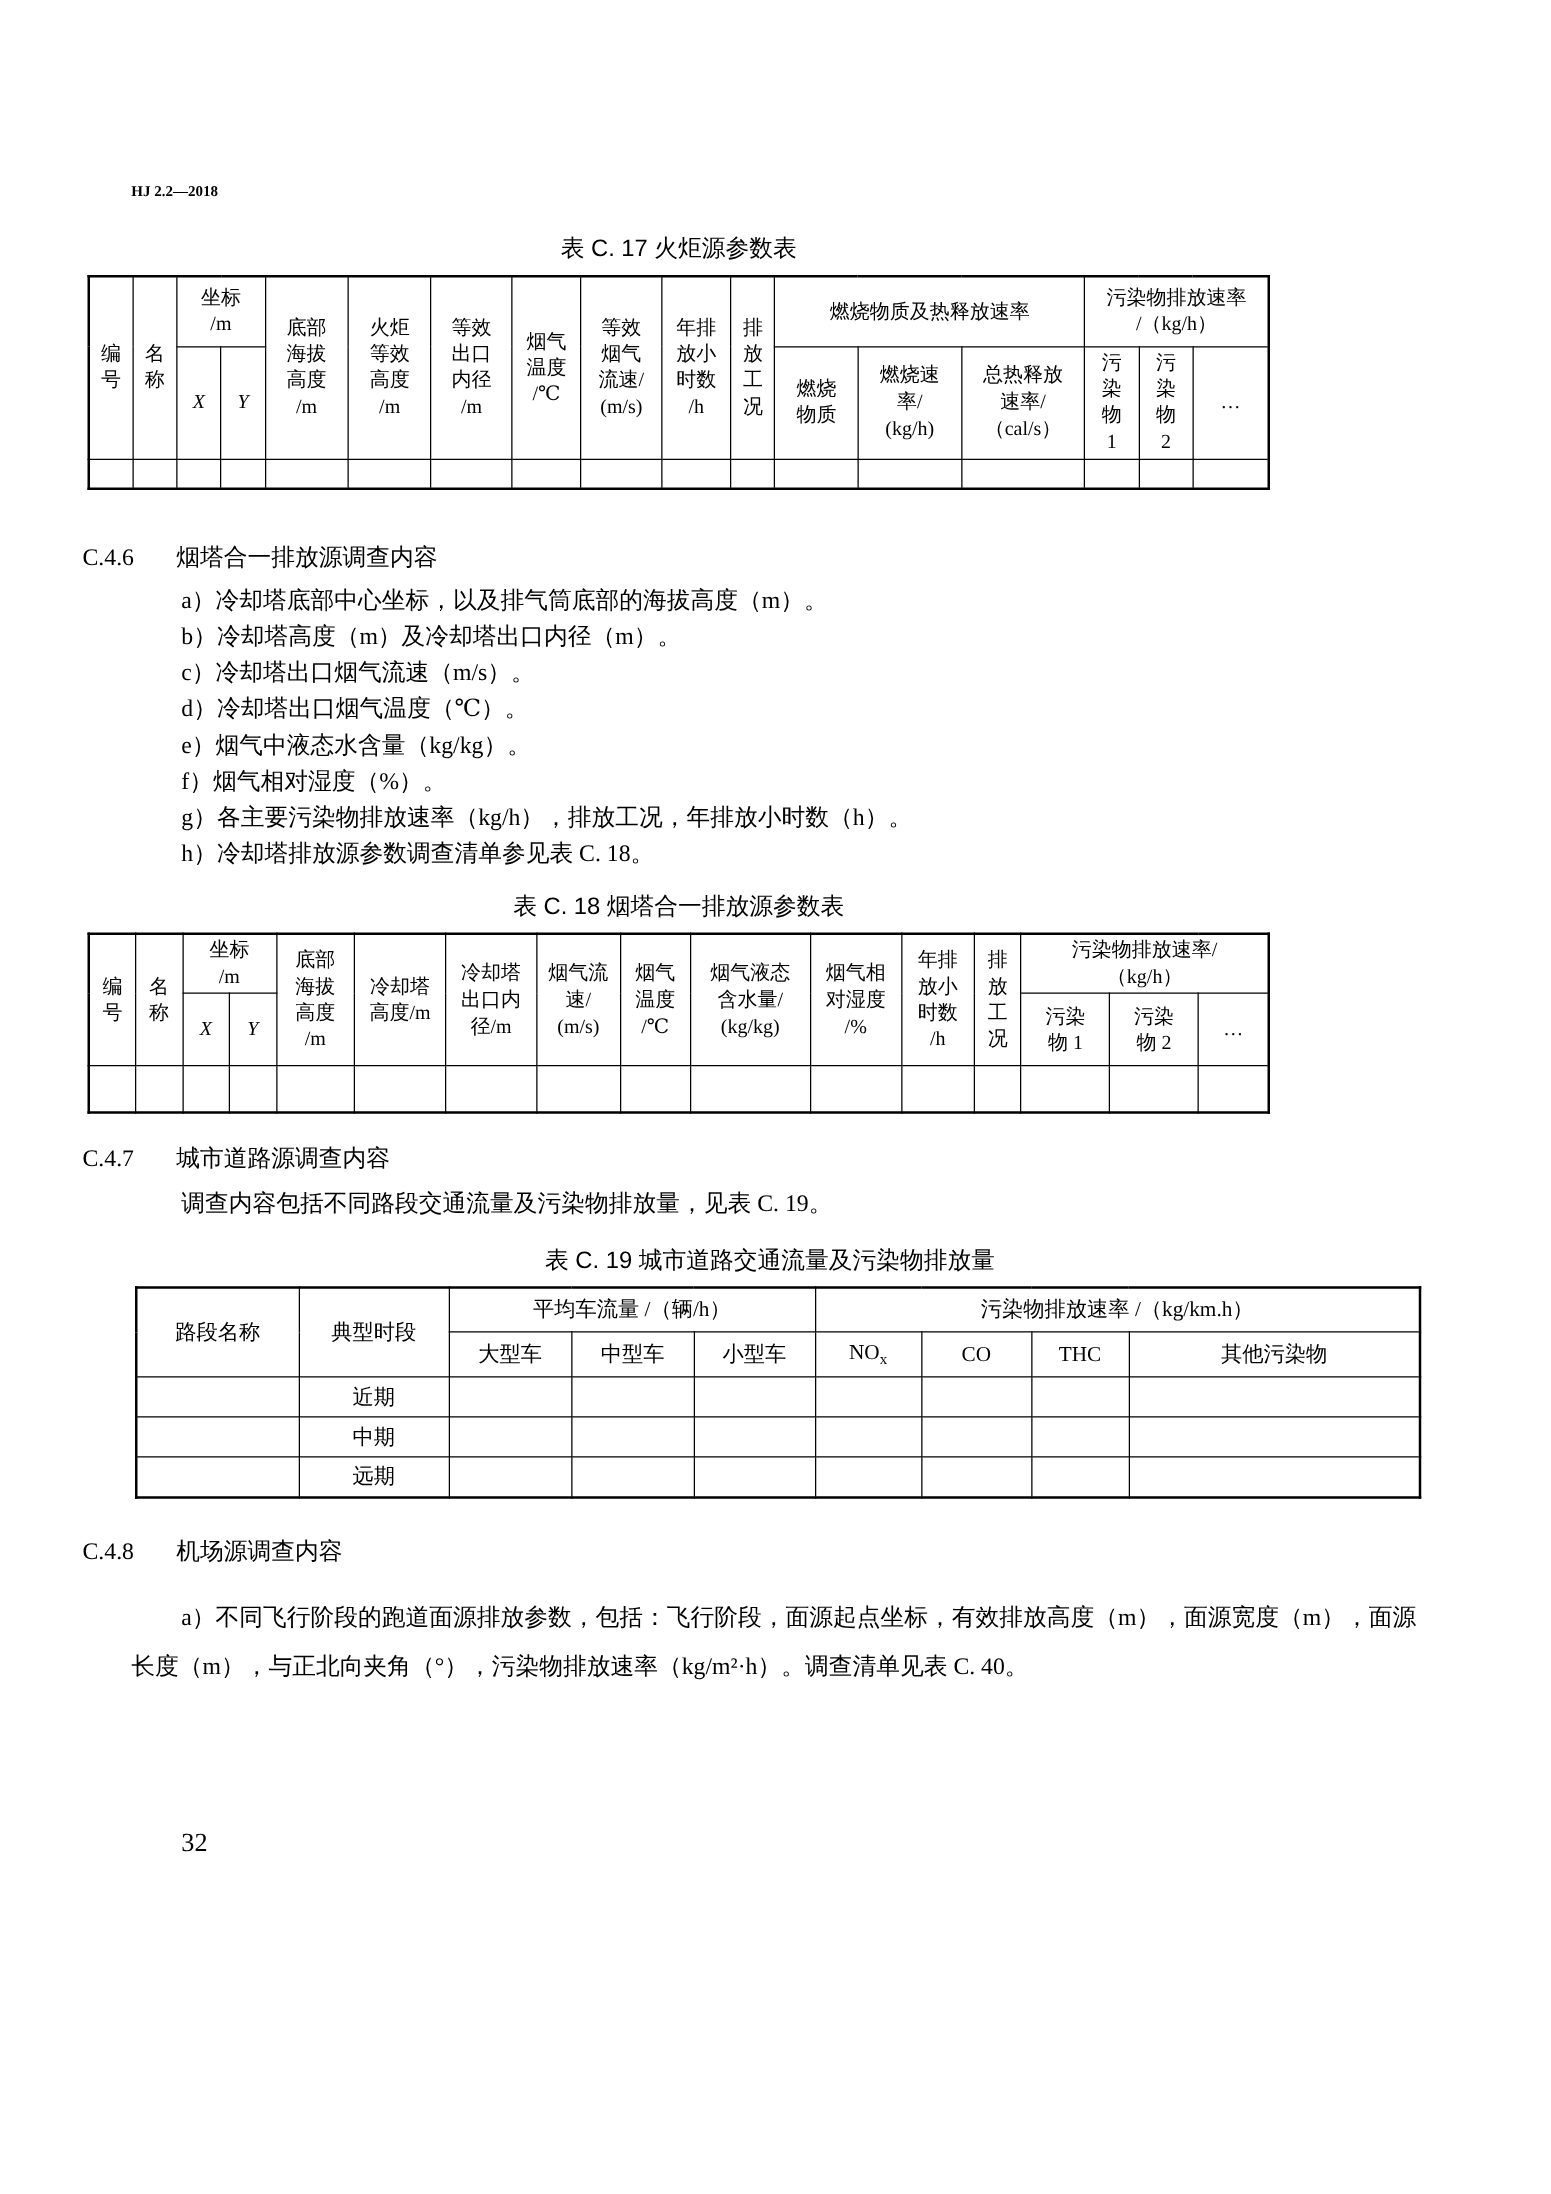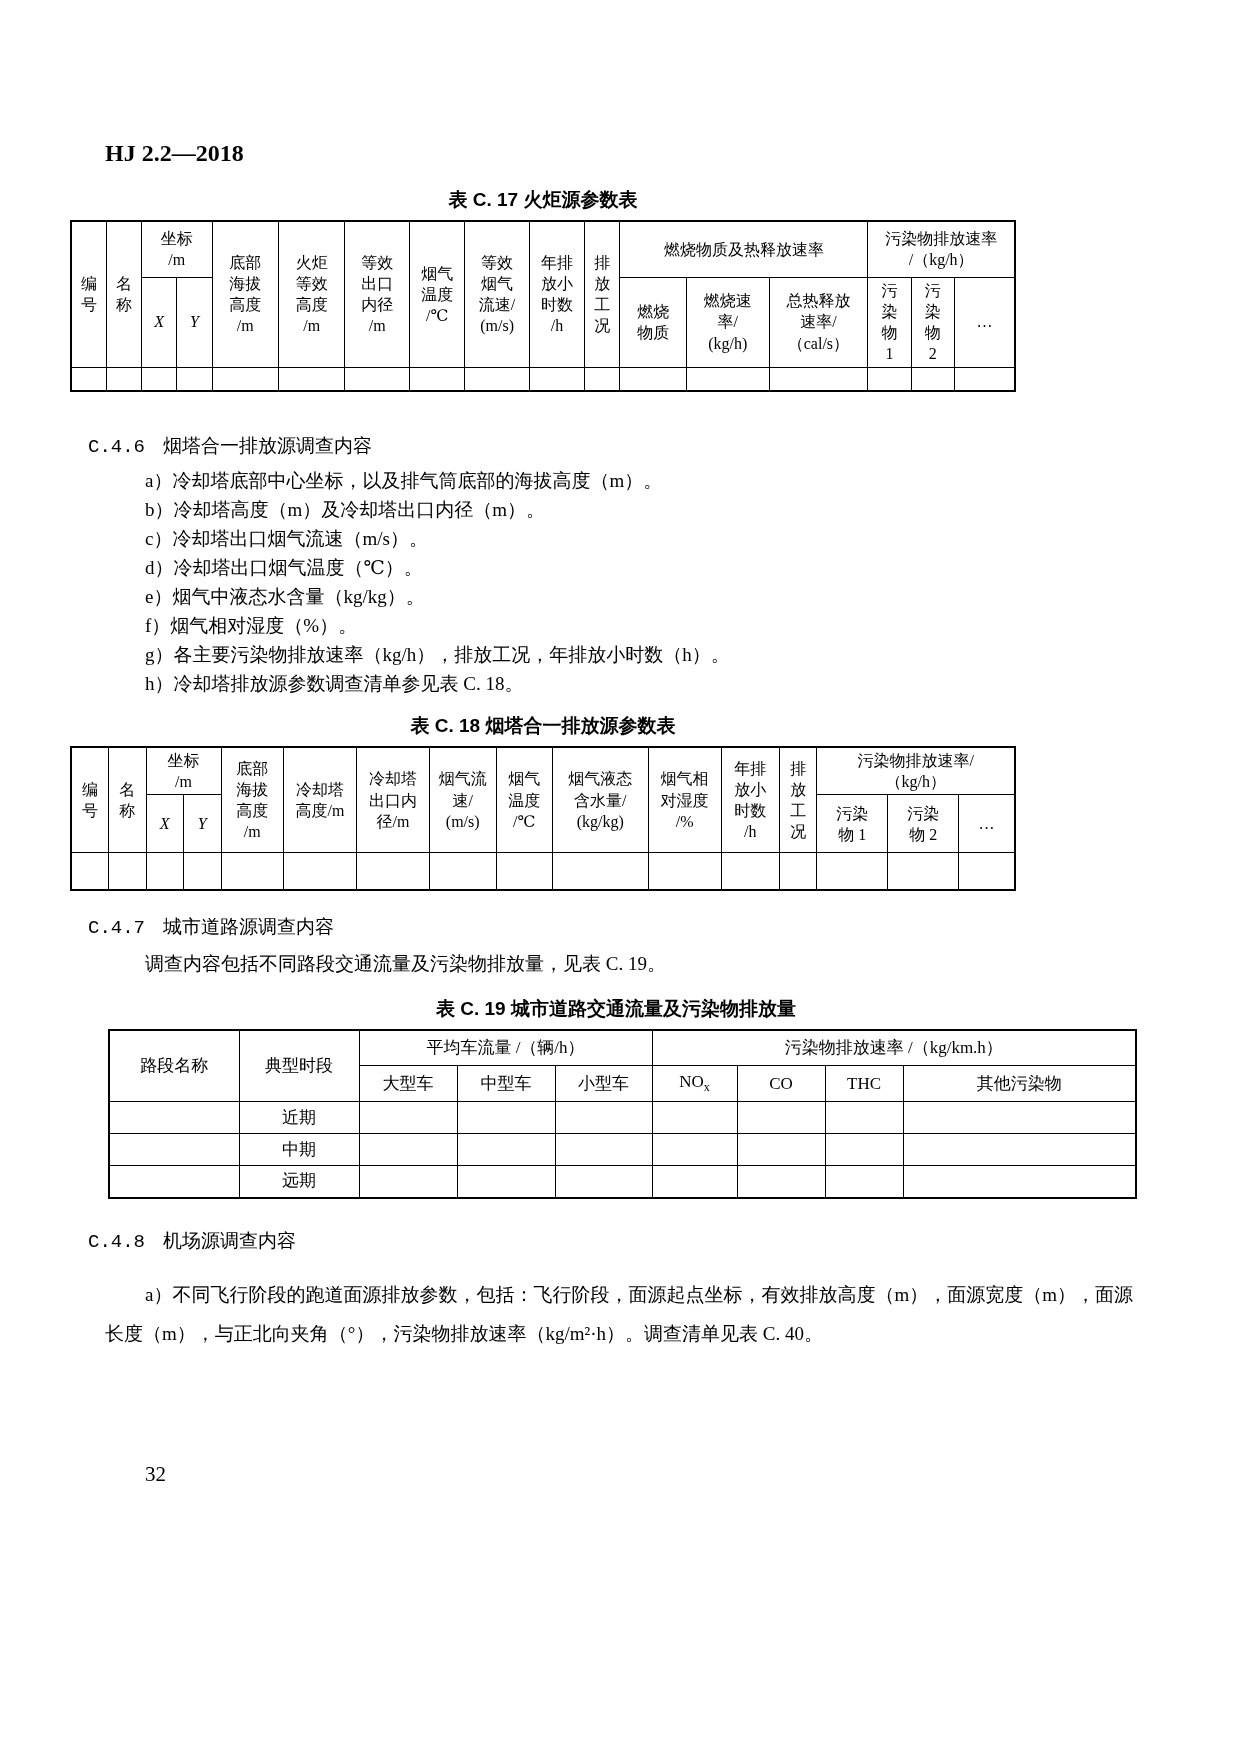--- a/index.html
+++ b/index.html
@@ -9,31 +9,31 @@
     width: 1241px;
     height: 1755px;
     background: #ffffff;
     color: #000000;
     font-family: "Liberation Serif", "DejaVu Serif", serif;
     overflow: hidden;
     padding-top: 140px;
   }
   .doc-header {
     margin-left: 105px;
-    font-size: 24px;
+    font-size: 12px;
     font-weight: bold;
     line-height: 26px;
   }
   .tbl-wrap17 { width: 946px; margin: 22px 0 0 70px; }
   .tbl-wrap18 { width: 946px; margin: 16px 0 0 70px; }
   .tbl-wrap19 { width: 1016px; margin: 18px 0 0 108px; }
   .tbl-caption {
     text-align: center;
     font-family: "Liberation Sans", "DejaVu Sans", sans-serif;
-    font-weight: bold;
+    font-weight: normal;
     font-size: 19px;
     line-height: 24px;
     margin-bottom: 8px;
   }
   table.tbl {
     border-collapse: collapse;
     table-layout: fixed;
     width: 100%;
     border: 2px solid #000;
   }
@@ -54,22 +54,22 @@
   .t17 tr.body > td { height: 24px; }
   .t18 tr.hr1 > th { height: 44px; }
   .t18 tr.hr2 > th { height: 58px; }
   .t18 tr.body > td { height: 37px; }
   .t19 th, .t19 td { font-size: 17px; }
   .t19 tr.hr1 > th { height: 36px; }
   .t19 tr.hr2 > th { height: 36px; }
   .t19 tr.body > td { height: 32px; }
   sub { font-size: 12px; }
   .sec-heading {
-    margin: 42px 0 0 88px;
-    font-family: Liberation Mono, monospace;
+    margin: 42px 0 0 66px;
+    font-family: Liberation Serif, serif;
     font-size: 19px;
     line-height: 26px;
   }
   .sec-heading .sec-num { display: inline-block; min-width: 75px; }
   .sec-c47 { margin-top: 24px; }
   .sec-c48 { margin-top: 30px; }
   .list { margin: 6px 0 0 145px; }
   .list-item { font-size: 19px; line-height: 29px; }
   .para { font-size: 19px; }
   .c47-para { margin: 8px 0 0 145px; line-height: 30px; }

